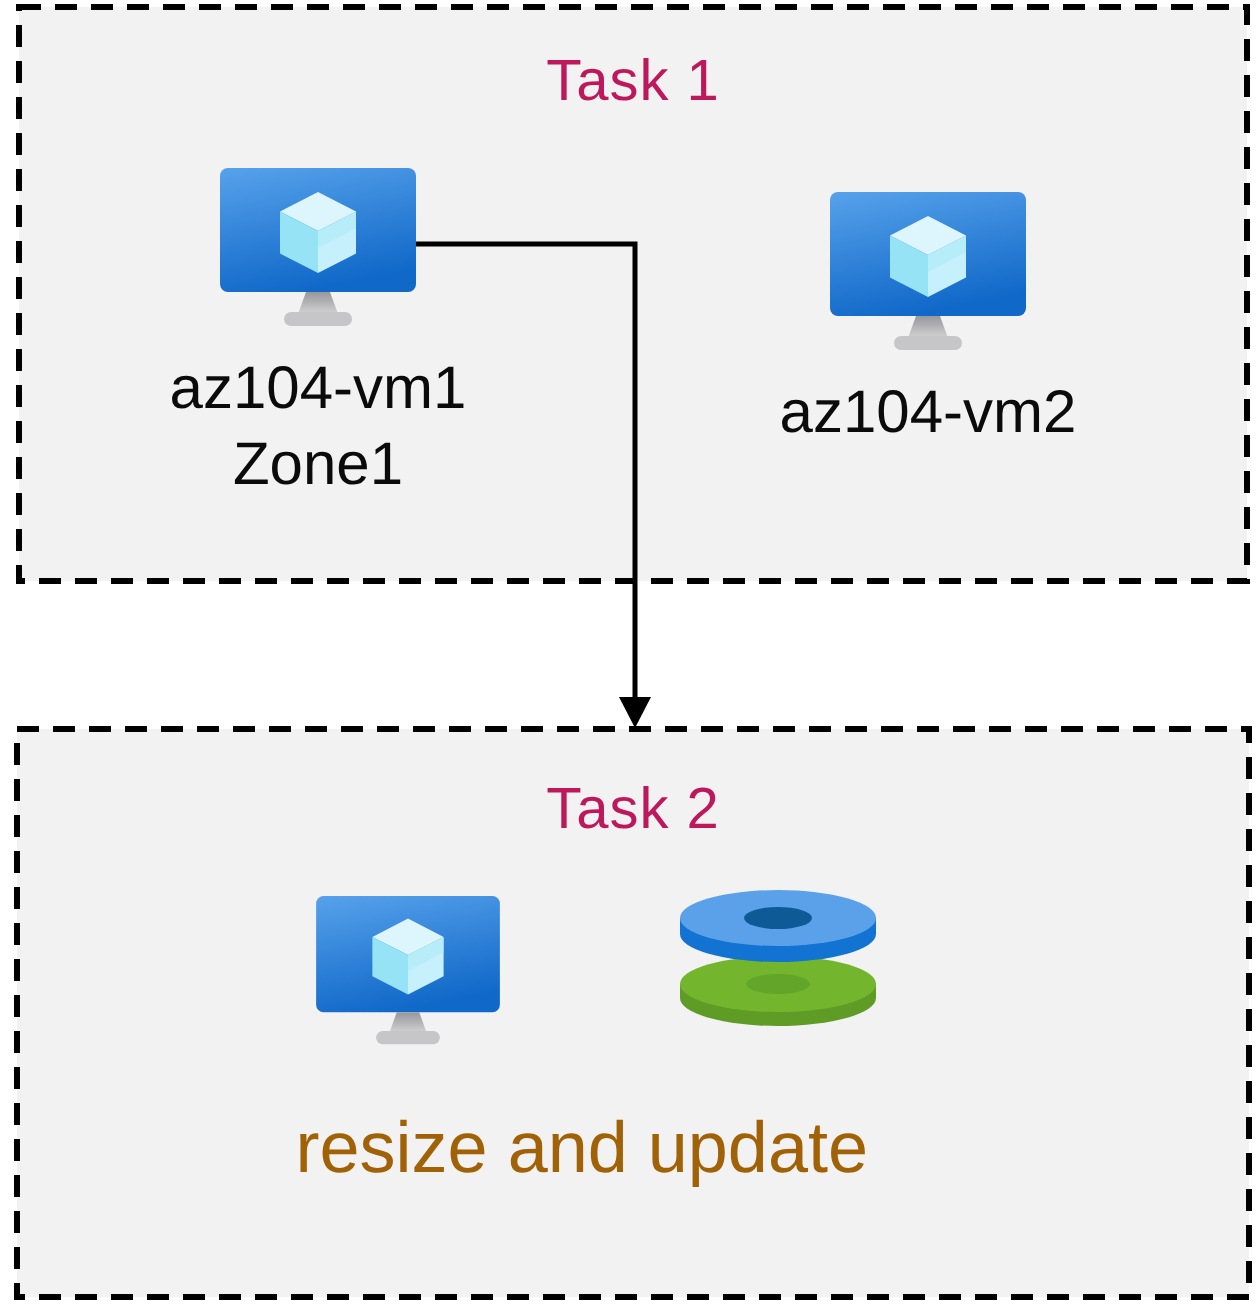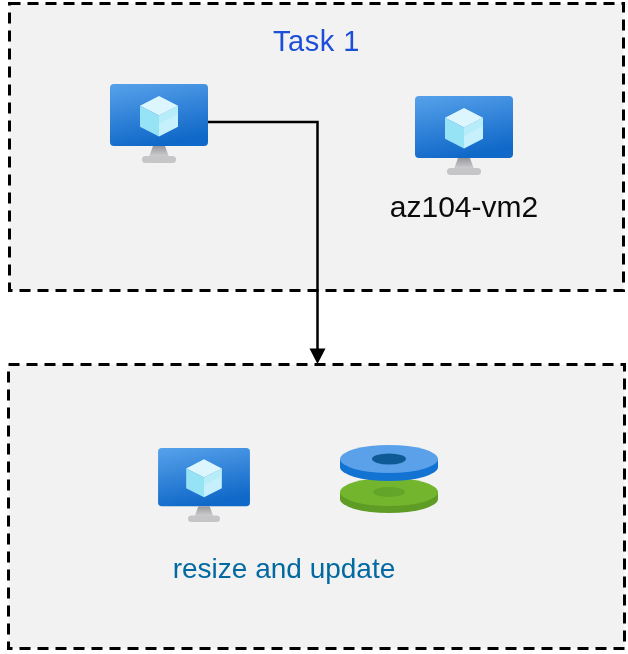--- a/index.html
+++ b/index.html
@@ -14,21 +14,21 @@
   .bg-svg {
     position: absolute;
     left: 0; top: 0;
     width: 628px; height: 654px;
   }
   .task-title {
     position: absolute;
     text-align: center;
     font-size: 29px;
     line-height: 34px;
-    color: #1d4ed8;
+    color: #be185d;
     letter-spacing: 0.5px;
   }
   .task1-title { left: 8px; top: 24px; width: 617px; }
   .task2-title { left: 7px; top: 388px; width: 619px; }
   .vm-group {
     position: absolute;
     width: 170px;
     text-align: center;
   }
   .vm-group-1 { left: 74px;  top: 84px; }
@@ -40,23 +40,23 @@
     line-height: 38px;
     color: #0b0b0b;
     white-space: nowrap;
   }
   .t2-vm   { position: absolute; left: 157px; top: 448px; }
   .t2-disk { position: absolute; left: 337px; top: 444px; }
   .caption {
     position: absolute;
     left: 134px; top: 553px;
     width: 300px;
-    text-align: center;
-    font-size: 28px;
-    color: #0369a1;
+    text-align: right;
+    font-size: 36px;
+    color: #a16207;
     white-space: nowrap;
   }
 </style>
 </head>
 <body>
 
 <div class="canvas">
 
   <svg class="bg-svg" viewBox="0 0 628 654" xmlns="http://www.w3.org/2000/svg">
     <defs>
@@ -85,37 +85,42 @@
   <div class="vm-group vm-group-1">
     <svg class="vm-icon" width="100" height="80" viewBox="0 0 100 80" xmlns="http://www.w3.org/2000/svg">
       <rect x="1" y="0" width="98" height="62" rx="4" fill="url(#gScreen)"></rect>
       <polygon points="50,12 69,21.8 50,31.5 31,21.8" fill="#ddf6fe"></polygon>
       <polygon points="31,21.8 50,31.5 50,52.5 31,42.8" fill="#96e3f6"></polygon>
       <polygon points="69,21.8 50,31.5 50,52.5 69,42.8" fill="#c6f0fb"></polygon>
       <polygon points="50,31.5 69,21.8 69,30 50,40" fill="#aee9f9" opacity="0.6"></polygon>
       <polygon points="44,62 56,62 60,73 40,73" fill="url(#gStand)"></polygon>
       <rect x="33" y="72" width="34" height="7" rx="3.5" fill="#c6c6c8"></rect>
     </svg>
+    <div class="vm-label">
+      <div>az104-vm1</div>
+      <div>Zone1</div>
+    </div>
   </div>
 
   <div class="vm-group vm-group-2">
     <svg class="vm-icon" width="100" height="80" viewBox="0 0 100 80" xmlns="http://www.w3.org/2000/svg">
       <rect x="1" y="0" width="98" height="62" rx="4" fill="url(#gScreen)"></rect>
       <polygon points="50,12 69,21.8 50,31.5 31,21.8" fill="#ddf6fe"></polygon>
       <polygon points="31,21.8 50,31.5 50,52.5 31,42.8" fill="#96e3f6"></polygon>
       <polygon points="69,21.8 50,31.5 50,52.5 69,42.8" fill="#c6f0fb"></polygon>
       <polygon points="50,31.5 69,21.8 69,30 50,40" fill="#aee9f9" opacity="0.6"></polygon>
       <polygon points="44,62 56,62 60,73 40,73" fill="url(#gStand)"></polygon>
       <rect x="33" y="72" width="34" height="7" rx="3.5" fill="#c6c6c8"></rect>
     </svg>
     <div class="vm-label">
       <div>az104-vm2</div>
     </div>
   </div>
 
+  <div class="task-title task2-title">Task 2</div>
 
   <svg class="t2-vm" width="94" height="75" viewBox="0 0 100 80" xmlns="http://www.w3.org/2000/svg">
     <rect x="1" y="0" width="98" height="62" rx="4" fill="url(#gScreen)"></rect>
     <polygon points="50,12 69,21.8 50,31.5 31,21.8" fill="#ddf6fe"></polygon>
     <polygon points="31,21.8 50,31.5 50,52.5 31,42.8" fill="#96e3f6"></polygon>
     <polygon points="69,21.8 50,31.5 50,52.5 69,42.8" fill="#c6f0fb"></polygon>
     <polygon points="50,31.5 69,21.8 69,30 50,40" fill="#aee9f9" opacity="0.6"></polygon>
     <polygon points="44,62 56,62 60,73 40,73" fill="url(#gStand)"></polygon>
     <rect x="33" y="72" width="34" height="7" rx="3.5" fill="#c6c6c8"></rect>
   </svg>

